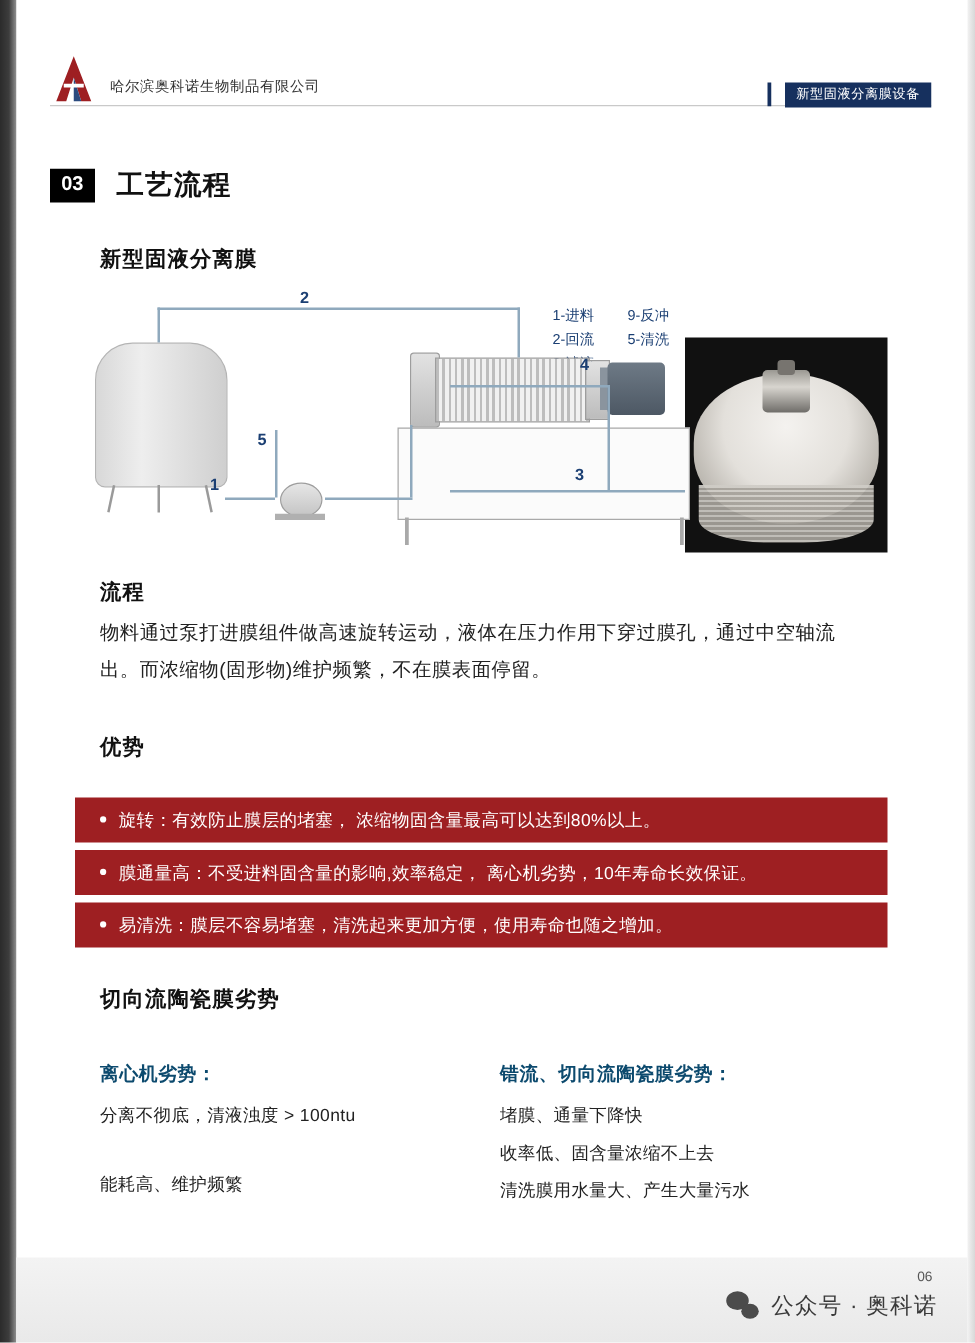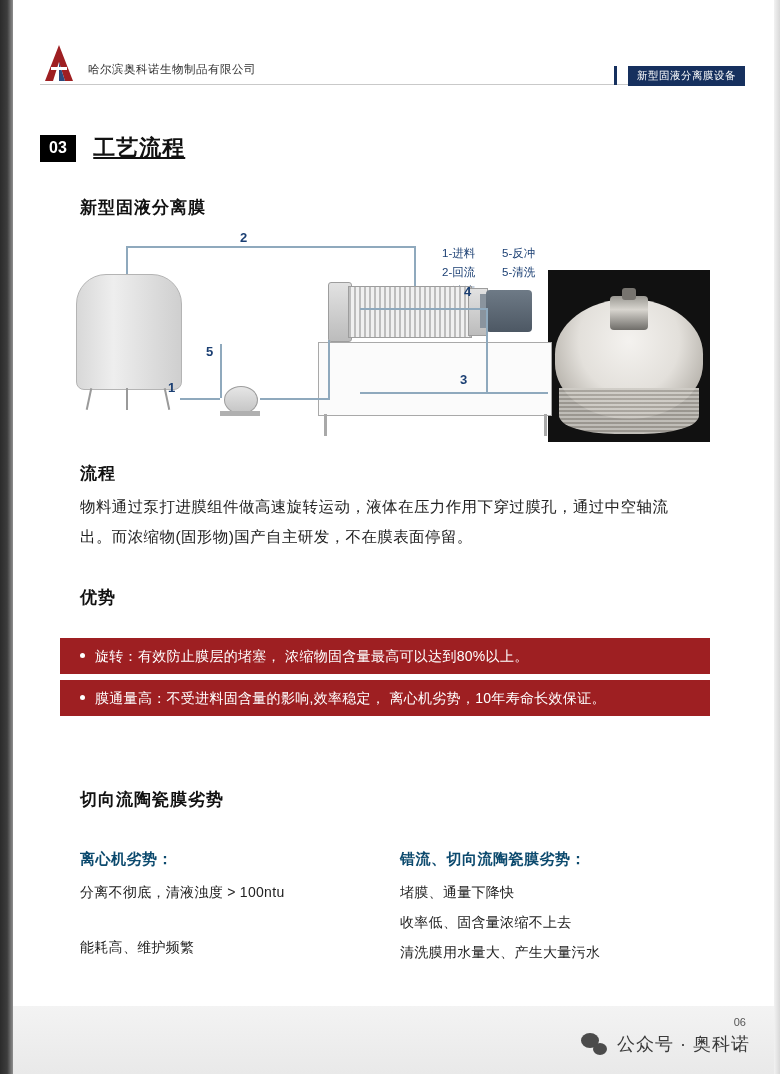--- a/index.html
+++ b/index.html
@@ -97,21 +97,20 @@
     vertical-align: middle;
   }
   .section-title {
     display: inline-block;
     font-size: 22px;
     font-weight: bold;
     color: #111;
     margin-left: 13px;
     vertical-align: middle;
     letter-spacing: 1px;
-    text-decoration: underline;
   }
 
   .h2 {
     position: absolute;
     font-size: 17px;
     font-weight: bold;
     color: #111;
     letter-spacing: 1px;
   }
 
@@ -379,21 +378,21 @@
   <div class="section-head">
     <span class="section-num">03</span>
     <span class="section-title">工艺流程</span>
   </div>
 
   <div class="h2" style="left:80px; top:196px;">新型固液分离膜</div>
 
   <div class="diagram">
 
     <div class="legend">
-      <span class="col2">1-进料</span><span>5-反冲</span><br>
+      <span class="col2">1-进料</span><span>9-反冲</span><br>
       <span class="col2">2-回流</span><span>5-清洗</span><br>
       <span class="col2">3-滤液</span>
     </div>
 
     <div class="photo">
       <div class="photo-disc"></div>
       <div class="photo-stack"></div>
       <div class="photo-hub"></div>
     </div>
 
@@ -431,29 +430,32 @@
     <div class="pipe" style="left:300px; top:76px; width:128px; height:2px;"></div>
 
     <div class="diag-label" style="left:108px; top:148px;">1</div>
     <div class="diag-label" style="left:180px; top:-2px;">2</div>
     <div class="diag-label" style="left:400px; top:140px;">3</div>
     <div class="diag-label" style="left:404px; top:52px;">4</div>
     <div class="diag-label" style="left:146px; top:112px;">5</div>
   </div>
 
   <div class="h2" style="left:80px; top:462px;">流程</div>
-  <div class="para" style="left:80px; top:492px; width:620px;">物料通过泵打进膜组件做高速旋转运动，液体在压力作用下穿过膜孔，通过中空轴流出。而浓缩物(固形物)国产自主研发，不在膜表面停留。</div>
+  <div class="para" style="left:80px; top:492px; width:620px;">物料通过泵打进膜组件做高速旋转运动，液体在压力作用下穿过膜孔，通过中空轴流出。而浓缩物(固形物)维护频繁，不在膜表面停留。</div>
 
   <div class="h2" style="left:80px; top:586px;">优势</div>
 
   <div class="adv-bar" style="top:638px;">
     <span class="dot"></span><span>旋转：有效防止膜层的堵塞， 浓缩物固含量最高可以达到80%以上。</span>
   </div>
   <div class="adv-bar" style="top:680px;">
     <span class="dot"></span><span>膜通量高：不受进料固含量的影响,效率稳定， 离心机劣势，10年寿命长效保证。</span>
+  </div>
+  <div class="adv-bar" style="top:722px;">
+    <span class="dot"></span><span>易清洗：膜层不容易堵塞，清洗起来更加方便，使用寿命也随之增加。</span>
   </div>
 
   <div class="h2" style="left:80px; top:788px;">切向流陶瓷膜劣势</div>
 
   <div class="cmp-title" style="left:80px; top:850px;">离心机劣势：</div>
   <div class="cmp-item" style="left:80px; top:884px;">分离不彻底，清液浊度 &gt; 100ntu</div>
   <div class="cmp-item" style="left:80px; top:914px;margin-top:25px;">能耗高、维护频繁</div>
 
   <div class="cmp-title" style="left:400px; top:850px;">错流、切向流陶瓷膜劣势：</div>
   <div class="cmp-item" style="left:400px; top:884px;">堵膜、通量下降快</div>

